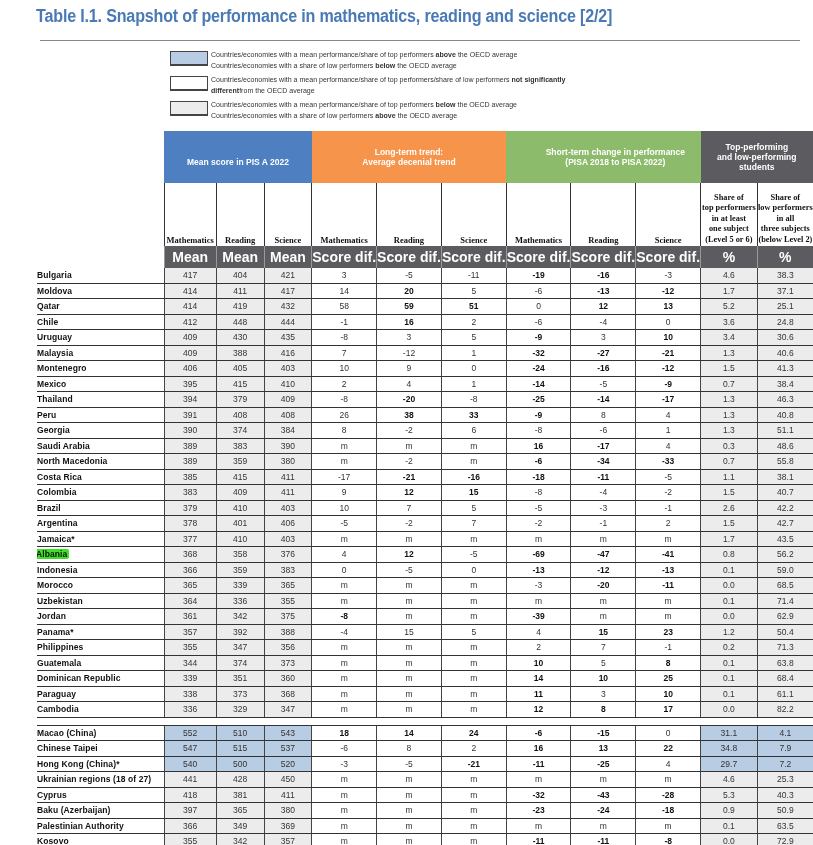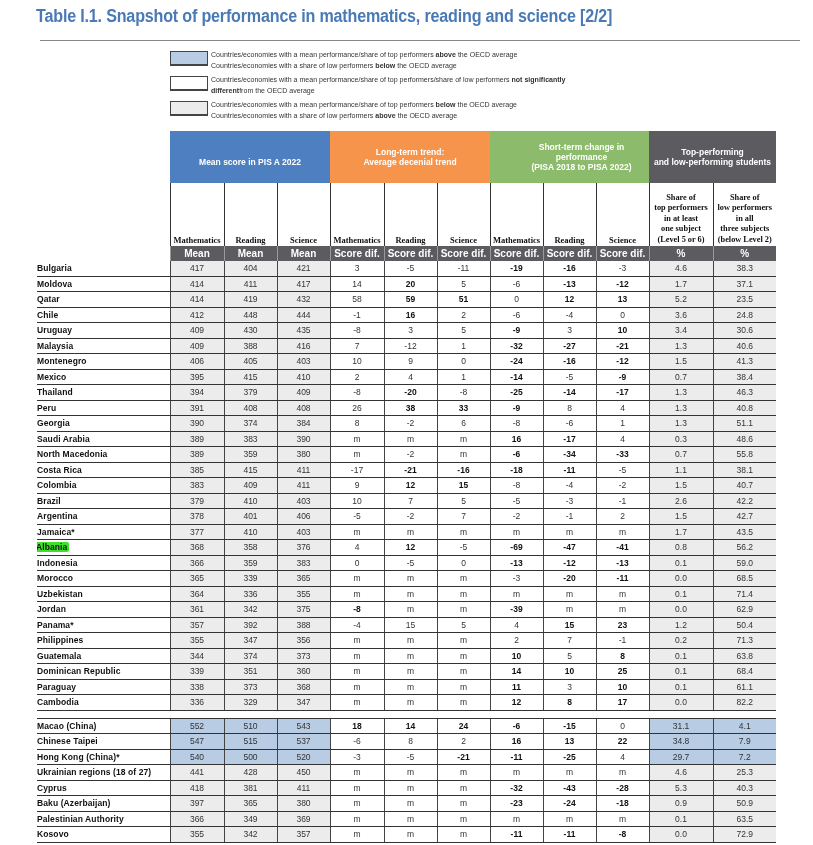--- a/index.html
+++ b/index.html
@@ -12,21 +12,21 @@
   .legend-text { position: absolute; left: 41px; top: 0; line-height: 10.5px; white-space: nowrap; transform: scaleX(0.88); transform-origin: left top; }
   .legend-text b { font-weight: bold; }
   table.main { position: absolute; left: 37px; top: 131px; border-collapse: collapse; table-layout: fixed; font-size: 8.5px; }
   table.main td, table.main th { padding: 0; text-align: center; overflow: hidden; white-space: nowrap; }
   .grp { height: 36px; color: #fff; font-weight: bold; font-size: 8.5px; line-height: 10px; vertical-align: middle; }
   .grp.blue { background: #4d7fc1; vertical-align: bottom; padding-bottom: 16px; }
   .grp.orange { background: #f5944a; }
   .grp.green { background: #8dbb6c; padding-left: 24px; }
   .grp.dark { background: #5b5b60; }
   .sub { height: 62px; vertical-align: bottom; font-weight: bold; font-size: 8.5px; line-height: 10.5px; color: #111; border-left: 1px solid #333; white-space: normal !important; padding-bottom: 1px !important; font-family: Liberation Serif, serif; }
-  .unit { height: 15px; background: #5b5b60; color: #fff; font-weight: bold; font-size: 10px; line-height: 11px; border-left: 1px solid #999; margin-top: 8px; }
+  .unit { height: 22px; background: #5b5b60; color: #fff; font-weight: bold; font-size: 14px; line-height: 11px; border-left: 1px solid #999; margin-top: 8px; }
   tr.row td { height: 14.5px; line-height: 14.5px; border-bottom: 1.2px solid #333; font-size: 8.5px; color: #333; }
   tr.row td.c { text-align: left; font-weight: bold; color: #111; font-size: 8.5px; letter-spacing: 0.1px; }
   tr.row td.n { border-left: 1px solid #444; }
   .g { background: #ececec; }
   .b { background: #b8cce4; }
   .w { background: #ffffff; }
   .bold { font-weight: bold; color: #111 !important; }
   tr.gap td { height: 7px; border-bottom: 1.2px solid #333; }
   .hl { background: #3ee02a; padding: 0 2px; margin-left: -3px; border-radius: 2px; }
   .blankcell { border: none !important; }
@@ -162,21 +162,21 @@
         <td class="n g">414</td>
         <td class="n g">419</td>
         <td class="n g">432</td>
         <td class="n w">58</td>
         <td class="n w bold">59</td>
         <td class="n w bold">51</td>
         <td class="n w">0</td>
         <td class="n w bold">12</td>
         <td class="n w bold">13</td>
         <td class="n g">5.2</td>
-        <td class="n g">23.5</td>
+        <td class="n g">25.1</td>
       </tr>
       <tr class="row">
         <td class="c">Chile</td>
         <td class="n g">412</td>
         <td class="n g">448</td>
         <td class="n g">444</td>
         <td class="n w">-1</td>
         <td class="n w bold">16</td>
         <td class="n w">2</td>
         <td class="n w">-6</td>

